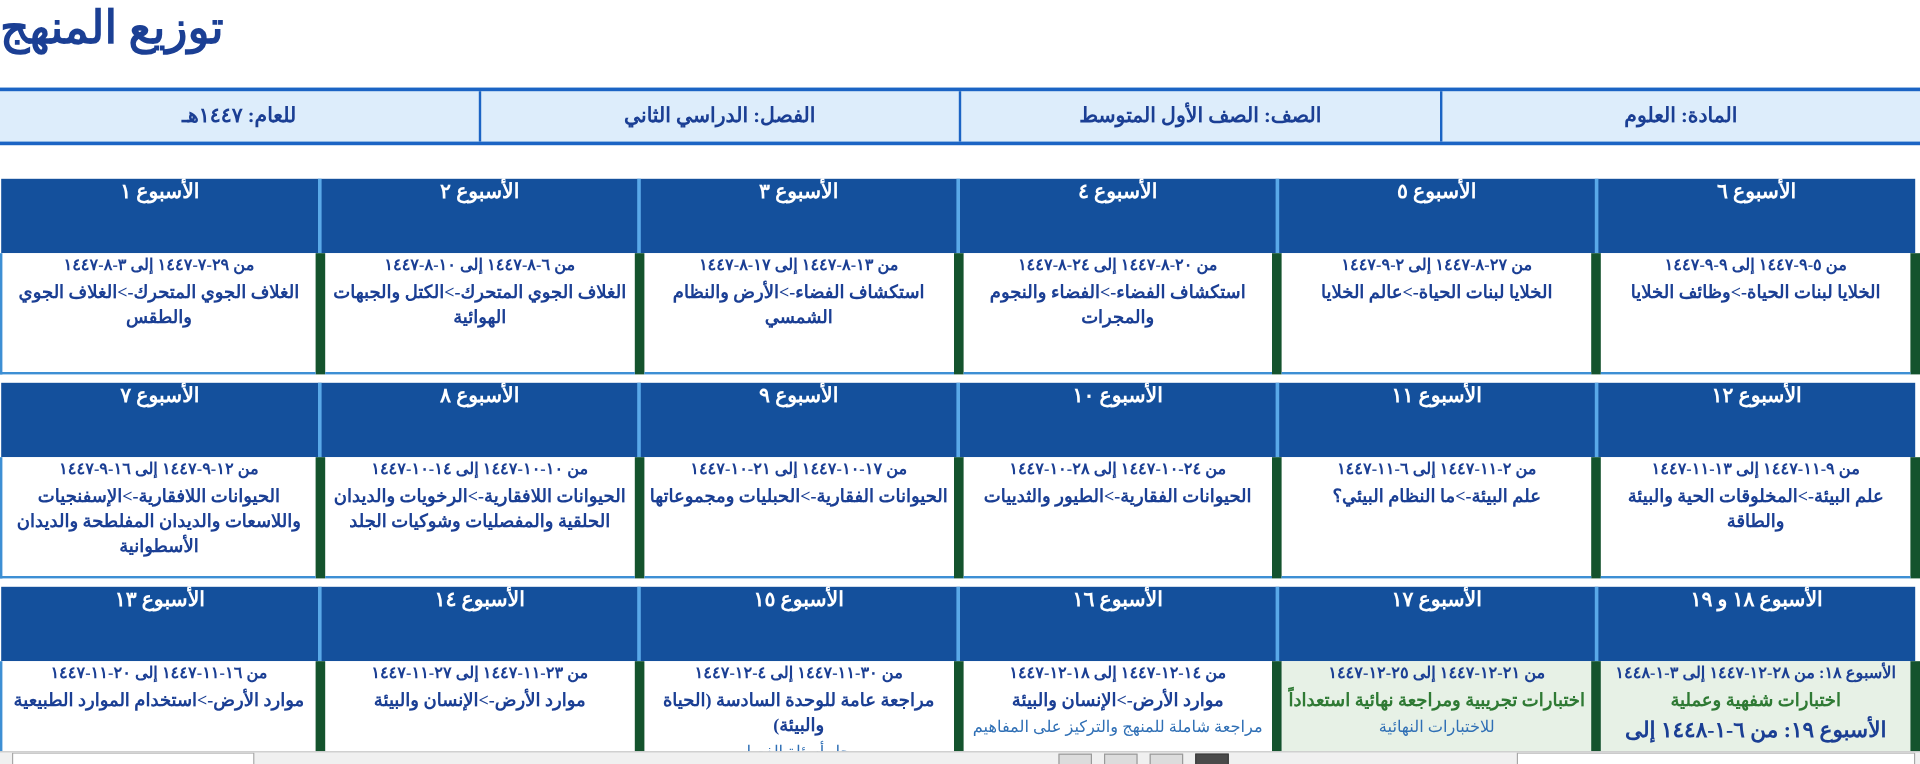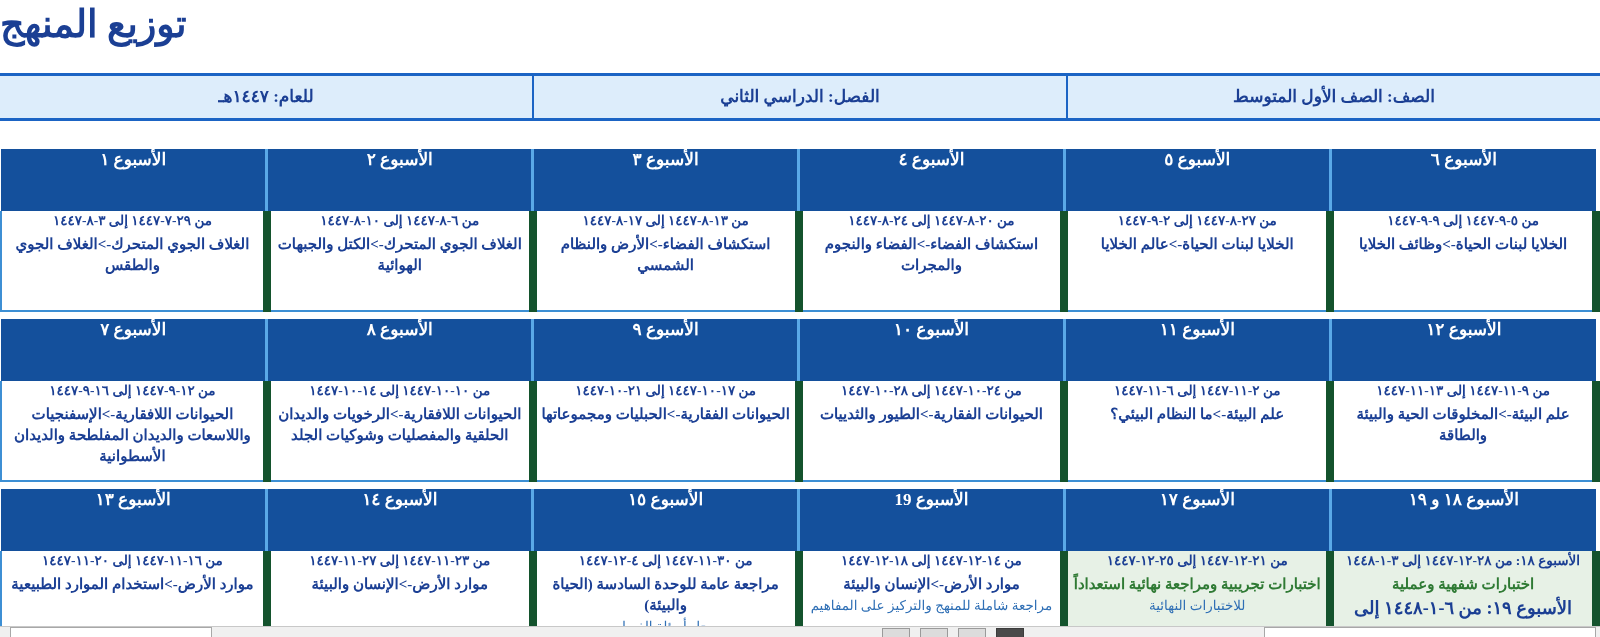--- a/index.html
+++ b/index.html
@@ -182,20 +182,21 @@
   }
 </style>
 </head>
 <body>
 
 <div class="title-block">
   <div class="doc-title">توزيع المنهج</div>
 </div>
 
 <div class="info-bar" id="info-bar">
+    <div class="info-cell">المادة: العلوم</div>
     <div class="info-cell">الصف: الصف الأول المتوسط</div>
     <div class="info-cell">الفصل: الدراسي الثاني</div>
     <div class="info-cell">للعام: ١٤٤٧هـ</div>
   </div>
 
 <table class="weeks-table">
   <tbody id="weeks-body">
       <tr>
         <td class="wk-head edge-r">الأسبوع ٦</td>
         <td class="wk-head">الأسبوع ٥</td>
@@ -266,21 +267,21 @@
           <div class="wk-date">من ١٢-٩-١٤٤٧ إلى ١٦-٩-١٤٤٧</div>
           <div class="wk-topic">الحيوانات اللافقارية-&gt;الإسفنجيات واللاسعات والديدان المفلطحة والديدان الأسطوانية</div>
         </td>
       </tr>
       <tr class="spacer-row">
         <td colspan="6"></td>
       </tr>
       <tr>
         <td class="wk-head edge-r">الأسبوع ١٨ و ١٩</td>
         <td class="wk-head">الأسبوع ١٧</td>
-        <td class="wk-head">الأسبوع 19</td>
+        <td class="wk-head">الأسبوع ١٦</td>
         <td class="wk-head">الأسبوع ١٥</td>
         <td class="wk-head">الأسبوع ١٤</td>
         <td class="wk-head edge-l">الأسبوع ١٣</td>
       </tr>
       <tr>
         <td class="wk-body exam">
           <div class="wk-date">الأسبوع ١٨: من ٢٨-١٢-١٤٤٧ إلى ٣-١-١٤٤٨</div>
           <div class="wk-topic green">اختبارات شفهية وعملية</div>
           <div class="wk-sub">الأسبوع ١٩: من ٦-١-١٤٤٨ إلى ١٠-١-١٤٤٨</div>
         </td>

